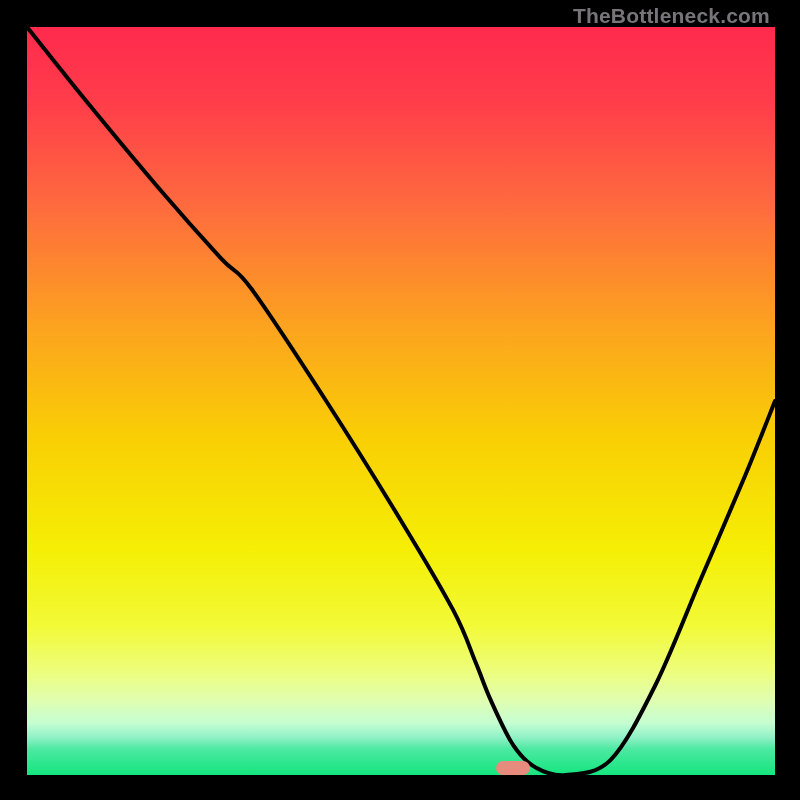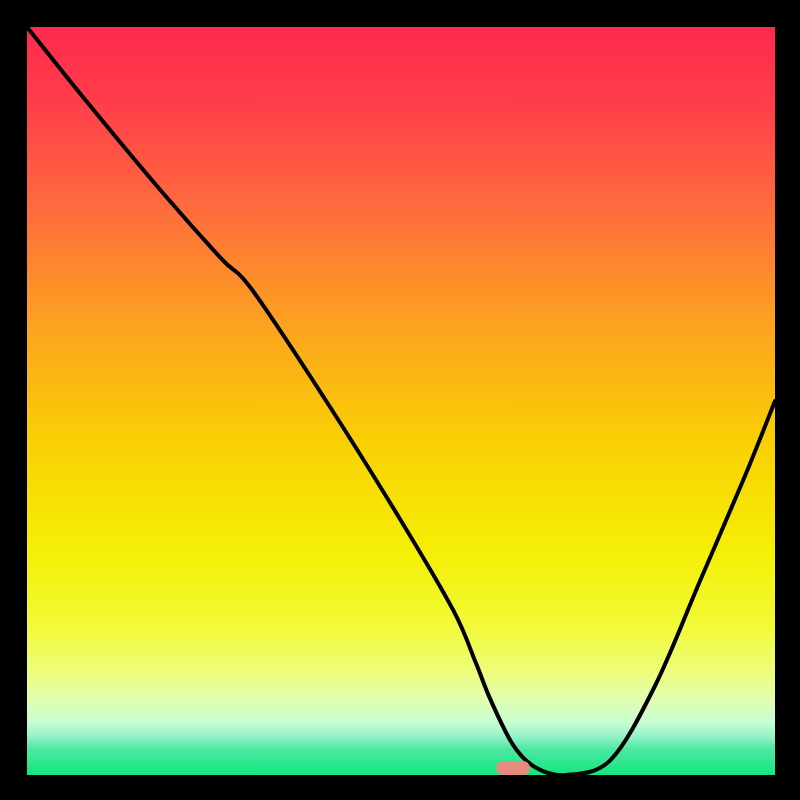--- a/index.html
+++ b/index.html
@@ -58,20 +58,21 @@
     border-radius: 7px;
     background: #e78b7f;
     transform: translate(-50%, -50%);
   }
 </style>
 </head>
 <body>
 
 <div class="frame">
 
+  <div class="watermark">TheBottleneck.com</div>
 
   <div class="plot-area">
 
     <svg class="gradient-bg" viewBox="0 0 100 100" preserveAspectRatio="none">
       <defs>
         <linearGradient id="bg-grad" x1="0" y1="0" x2="0" y2="1">
             <stop offset="0%" stop-color="#ff2a4d"></stop>
             <stop offset="10%" stop-color="#ff3d4a"></stop>
             <stop offset="24%" stop-color="#fe6b3e"></stop>
             <stop offset="40%" stop-color="#fca31f"></stop>

